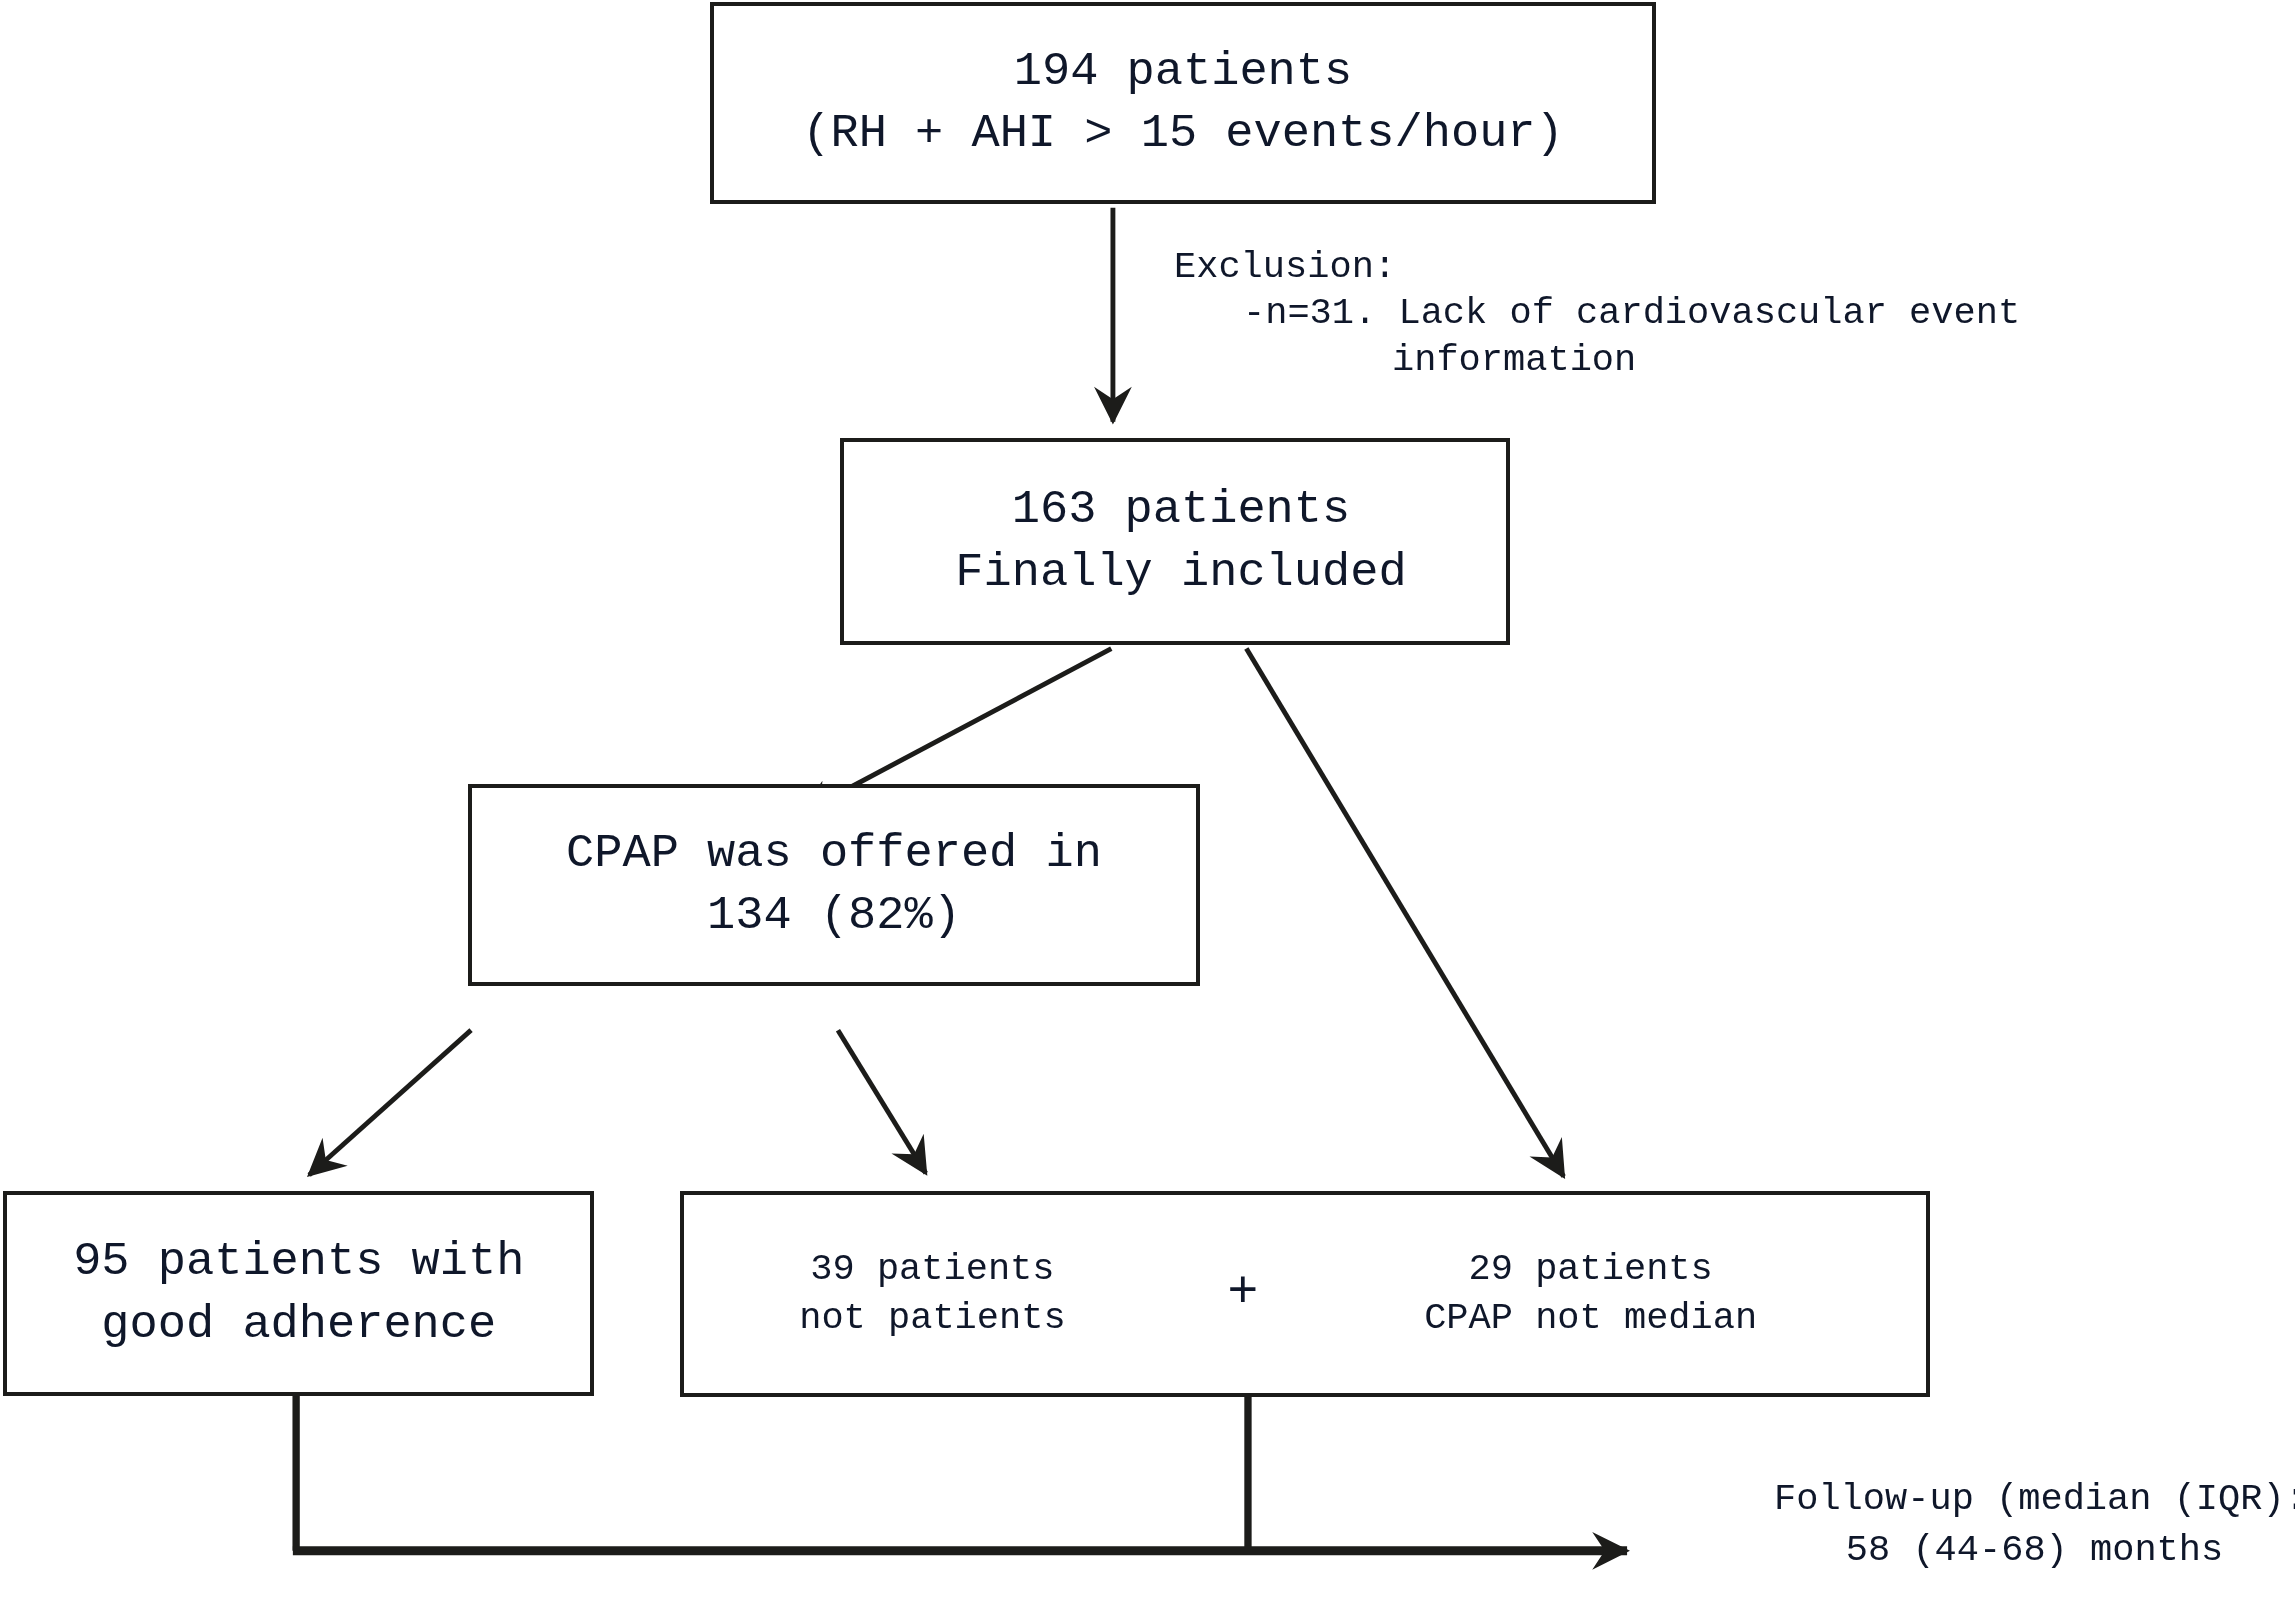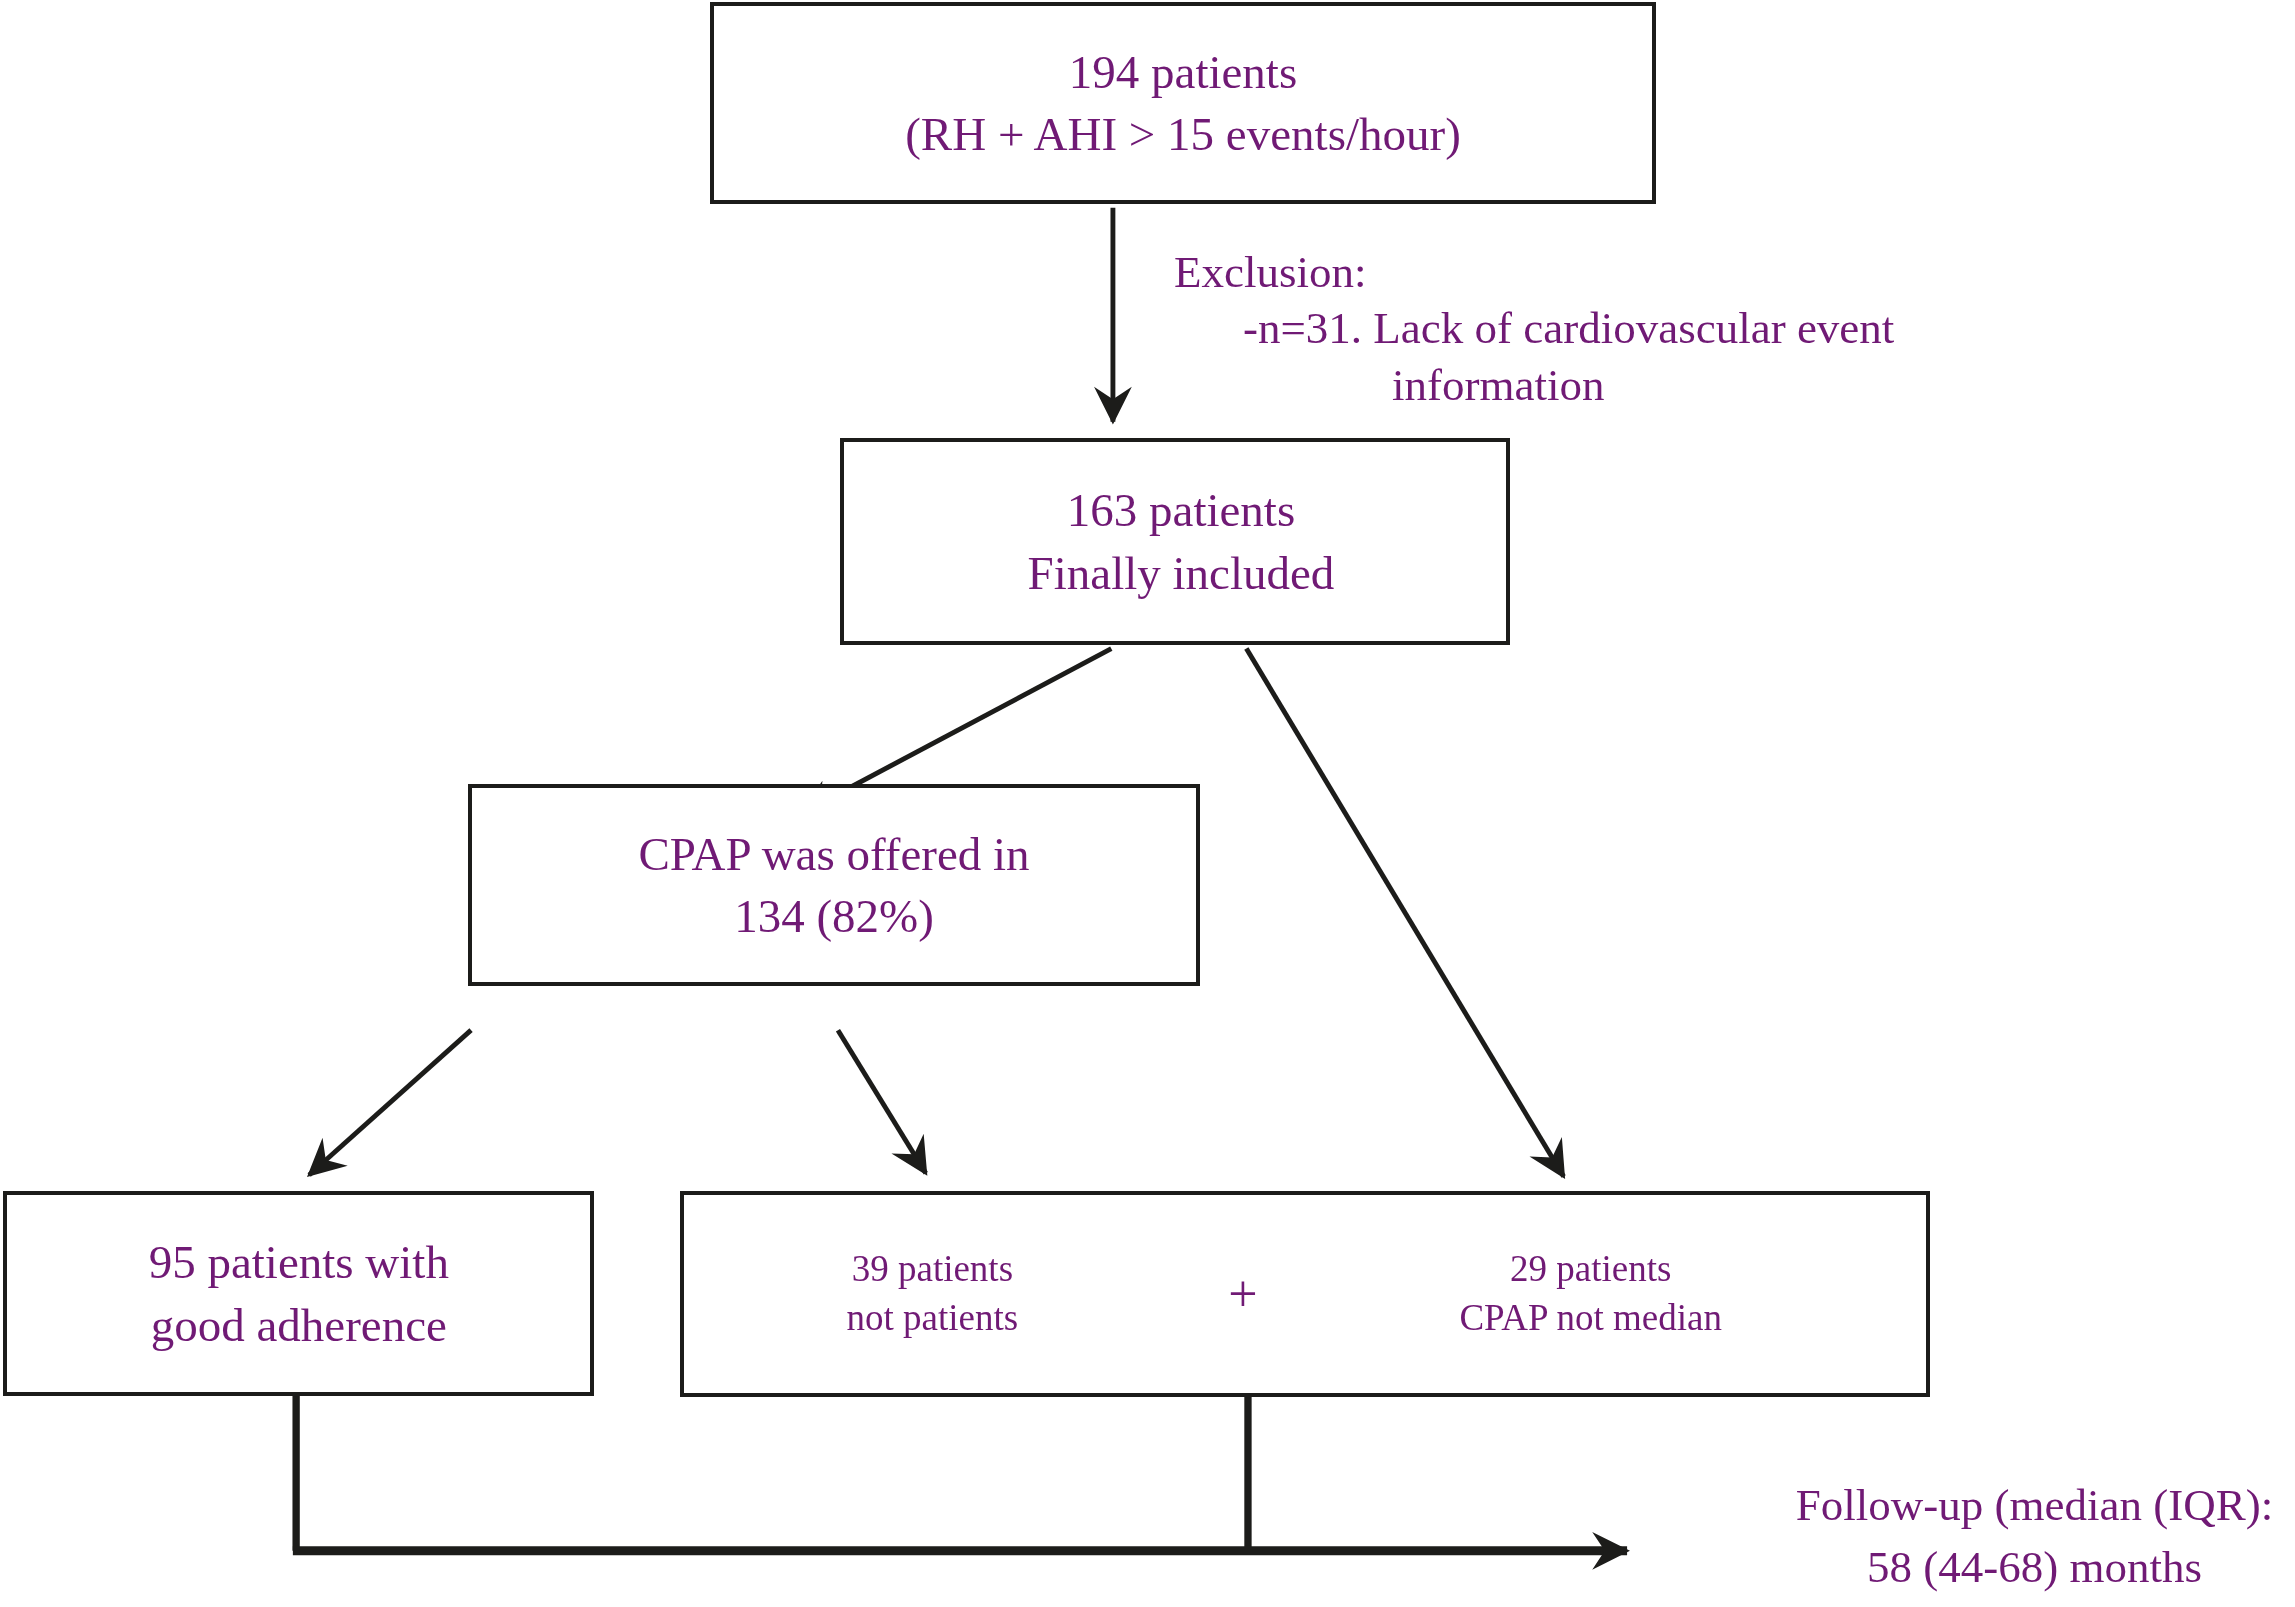--- a/index.html
+++ b/index.html
@@ -5,22 +5,22 @@
   html, body {
     margin: 0;
     padding: 0;
     background: #ffffff;
   }
   .stage {
     position: relative;
     width: 2295px;
     height: 1608px;
     background: #ffffff;
-    font-family: Liberation Serif, serif;
-    color: #701a75;
+    font-family: Liberation Mono, monospace;
+    color: #0f172a;
     overflow: hidden;
   }
   svg.connectors {
     position: absolute;
     left: 0; top: 0;
     width: 2295px;
     height: 1608px;
   }
   .box {
     position: absolute;
@@ -53,21 +53,21 @@
     text-align: center;
     font-size: 37px;
     line-height: 1.32;
   }
   .cell-na   { left: 0;    width: 40%; }
   .cell-plus { left: 40%;  width: 10%; font-size: 52px; }
   .cell-cno  { left: 50%;  width: 46%; justify-content: center; }
 
   .note {
     position: absolute;
-    font-size: 45px;
+    font-size: 37px;
     line-height: 1.25;
     white-space: nowrap;
   }
   .note-exclusion { left: 1174px; top: 244px; text-align: left; }
   .note-exclusion .indent-1 { margin-left: 69px; }
   .note-exclusion .indent-2 { margin-left: 218px; }
   .note-followup {
     left: 1774px; top: 1474px;
     width: 521px;
     text-align: center;

